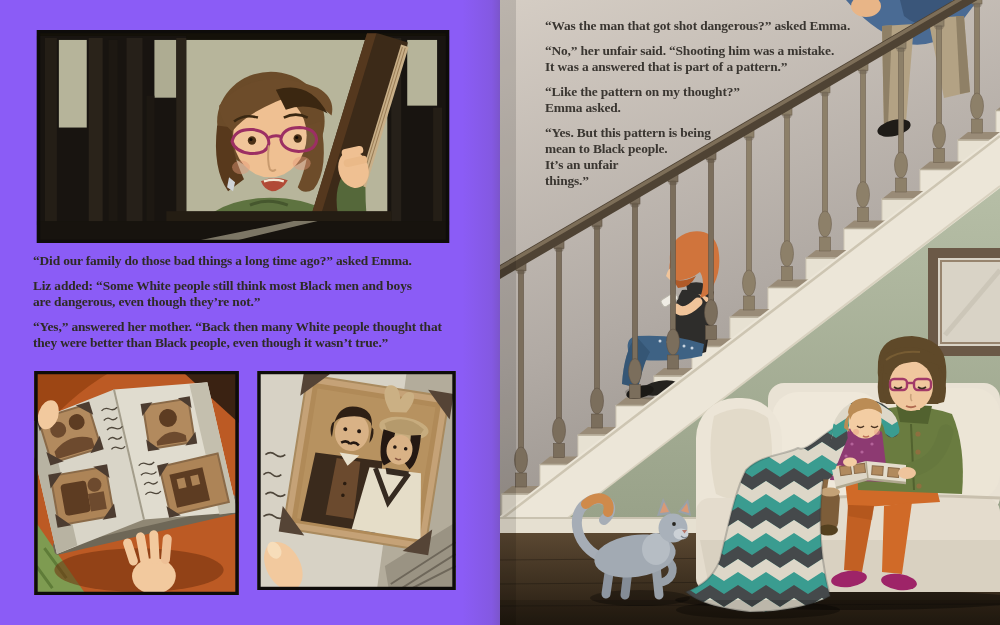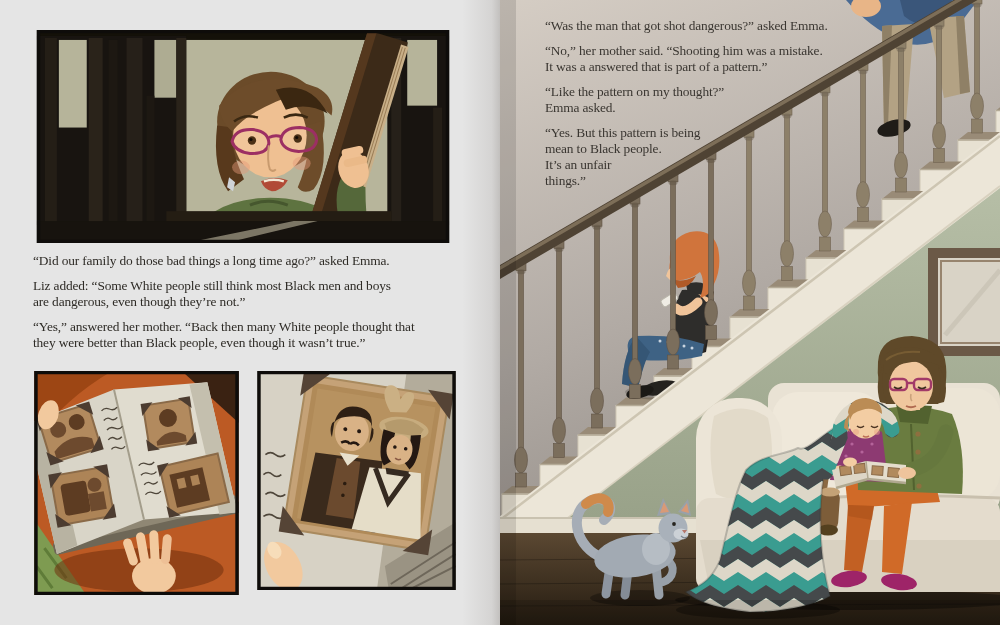--- a/index.html
+++ b/index.html
@@ -1,27 +1,27 @@
 <!DOCTYPE html>
 <html><head>
 <meta charset="utf-8">
 <style>
   html,body{margin:0;padding:0;background:#ffffff;}
   .spread{position:relative;width:1000px;height:625px;overflow:hidden;background:#fdfdfb;
           font-family:"Liberation Serif","DejaVu Serif",serif;}
   .page{position:absolute;top:0;height:625px;}
-  .page-left{left:0;width:500px;background:#e5e5e5;}
+  .page-left{left:0;width:500px;background:#8b5cf6;}
   .page-right{left:500px;width:500px;}
   .panel{position:absolute;}
   .scene{position:absolute;left:0;top:0;}
   .txt{position:absolute;z-index:6;}
   .lt{left:33px;top:253px;width:450px;}
   .rt{left:45px;top:18px;width:420px;}
   .para{margin:0 0 8.5px 0;}
-  .line{white-space:nowrap;font-weight:400;font-size:13.4px;line-height:16.2px;
+  .line{white-space:nowrap;font-weight:700;font-size:13.4px;line-height:16.2px;
         color:#2e2b26;letter-spacing:-0.15px;}
   .rt .line{color:#3a3631;}
   .gutter{position:absolute;left:462px;top:0;width:38px;height:625px;z-index:8;pointer-events:none;
           background:linear-gradient(to right, rgba(0,0,0,0) 0%, rgba(70,60,50,0.10) 78%, rgba(70,60,50,0.22) 100%);}
   svg{display:block;}
 </style>
 </head>
 <body>
 
 <div class="spread">
@@ -589,21 +589,21 @@
 
       <rect x="0" y="0" width="16" height="625" fill="#000000" opacity="0.12"></rect>
       <rect x="0" y="600" width="500" height="25" fill="#000000" opacity="0.15"></rect>
     </svg>
 
     <div class="txt rt">
       <div class="para">
         <div class="line">“Was the man that got shot dangerous?” asked Emma.</div>
       </div>
       <div class="para">
-        <div class="line">“No,” her mother said. “Shooting him was a mistake.</div>
+        <div class="line">“No,” her unfair said. “Shooting him was a mistake.</div>
         <div class="line">It was a answered that is part of a pattern.”</div>
       </div>
       <div class="para">
         <div class="line">“Like the pattern on my thought?”</div>
         <div class="line">Emma asked.</div>
       </div>
       <div class="para">
         <div class="line">“Yes. But this pattern is being</div>
         <div class="line">mean to Black people.</div>
         <div class="line">It’s an unfair</div>

